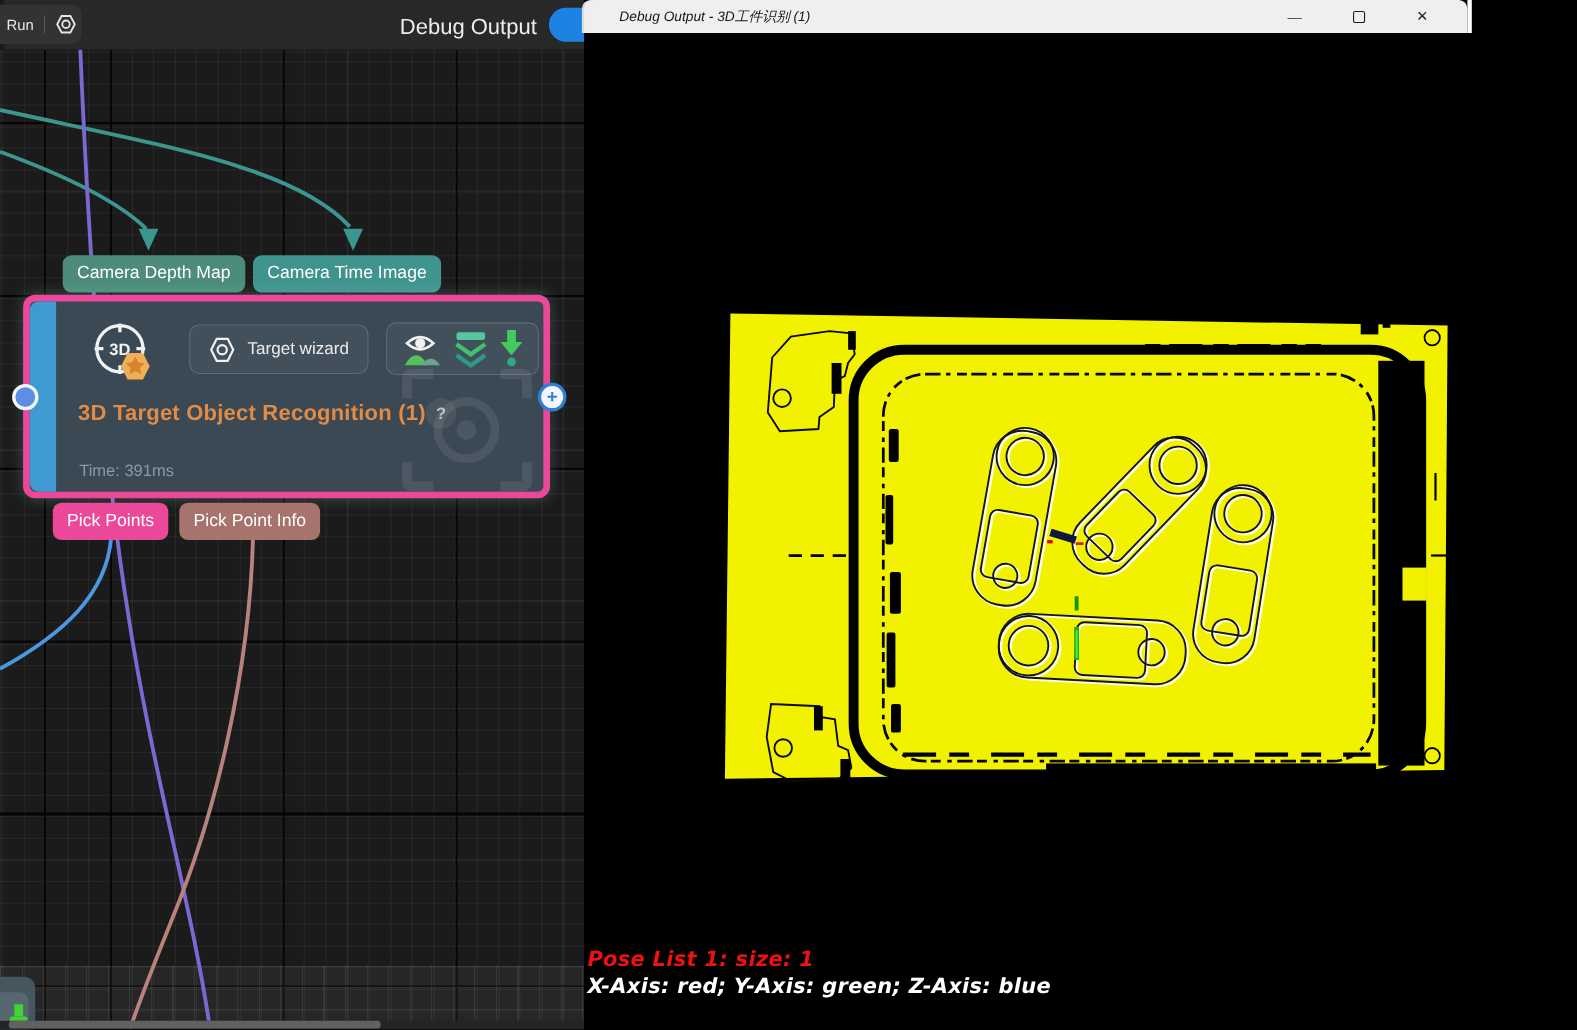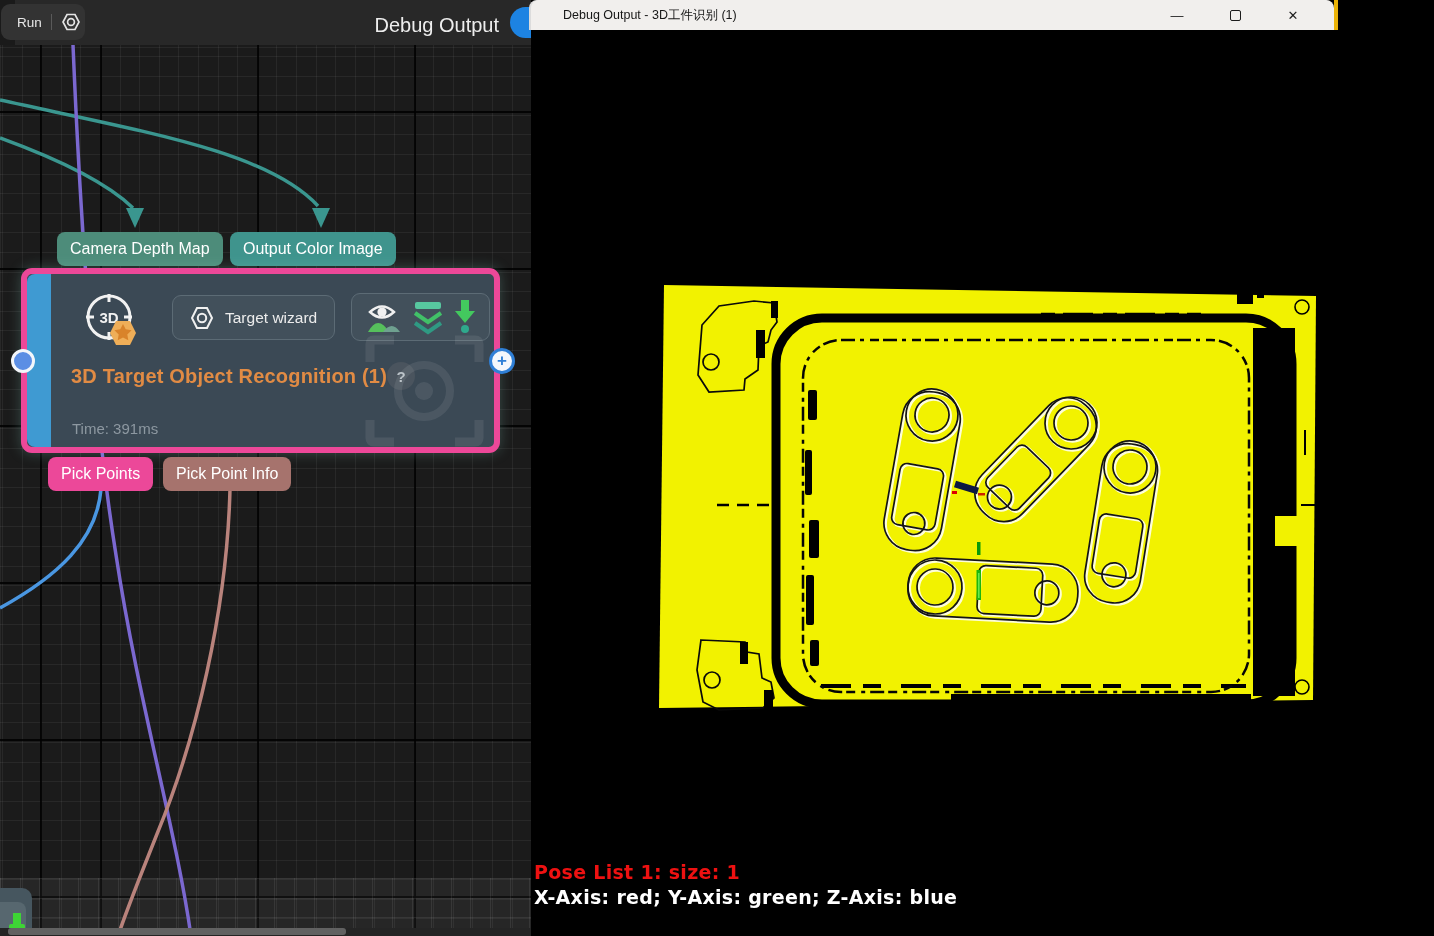--- a/index.html
+++ b/index.html
@@ -19,21 +19,21 @@
     background-position: 100px 0, 0 66px, 2px 0, 0 11px; }
   .grid-band { position:absolute; left:0; top:878px; width:531px; height:58px;
     background-color:rgba(255,255,255,.05);
     background-image:
       repeating-linear-gradient(to right, rgba(255,255,255,.08) 0 1px, transparent 1px 19.6px),
       repeating-linear-gradient(to bottom, rgba(255,255,255,.08) 0 1px, transparent 1px 19.6px);
     z-index:1; }
   .edges { position:absolute; left:0; top:0; z-index:2; }
 
   
-  .topbar { position:absolute; left:15px; top:0; width:531px; height:45px; background:#282828; z-index:6; }
+  .topbar { position:absolute; left:4px; top:0; width:531px; height:45px; background:#282828; z-index:6; }
   .run-group { position:absolute; left:-14px; top:4px; width:84px; height:36px;
     background:#333333; border-radius:9px; display:flex; align-items:center; }
   .run-label { color:#e8e8e8; font-size:13.5px; margin-left:16px; }
   .run-divider { width:1px; height:16px; background:#5a5a5a; margin:0 9px; }
   .debug-toggle-label { position:absolute; right:47px; top:14px; color:#ededed; font-size:20px;text-align:center; }
   .debug-toggle { position:absolute; left:495px; top:7px; width:52px; height:31px;
     border-radius:16px; background:#1d83e2; }
 
   
   .tag { position:absolute; height:34px; line-height:34px; padding:0 13px; border-radius:8px;
@@ -74,21 +74,21 @@
     background:#46565f; border-radius:10px; z-index:3; }
   .mini-node-inner { position:absolute; left:6px; top:14px; width:54px; height:46px;
     background:#57676f; border-radius:8px; }
   .mini-node svg { position:absolute; left:40px; top:24px; }
   .scroll-track { position:absolute; left:0; bottom:0; width:531px; height:8px; background:#242424; z-index:6; }
   .scroll-thumb { position:absolute; left:8px; bottom:1px; width:338px; height:7px;
     background:#616161; border-radius:3px; z-index:7; }
 
   
   .debug-window { position:absolute; left:531px; top:0; width:807px; height:936px; z-index:10;
-    border-right:4px solid #eab308; }
+    border-right:4px solid #ffffff;font-style:italic; }
   .dw-titlebar { position:relative; height:30px; background:#f1efed; border-radius:8px 8px 0 0;
     box-shadow:-2px 0 0 #dcdcdc; display:flex; align-items:center; }
   .dw-title { margin-left:32px; font-size:12.5px; color:#161616; }
   .dw-buttons { position:absolute; right:12px; top:0; height:30px; display:flex; }
   .dw-btn { width:58px; height:30px; display:flex; align-items:center; justify-content:center;
     color:#1c1c1c; font-size:13px; }
   .dw-max-box { width:11px; height:11px; border:1.4px solid #1c1c1c; border-radius:2px; }
   .dw-canvas { position:relative; width:899px; height:906px; background:#000; overflow:hidden;padding-left:44px; }
   .viz { position:absolute; left:0; top:0; }
   .overlay-text { position:absolute; left:3px; top:830px; font-weight:700; font-size:19px;
@@ -109,21 +109,21 @@
       <path d="M 0,100 C 150,133 268,152 318,206" stroke="#3a968f" stroke-width="3.5" fill="none"></path>
       <polygon points="312,208 330,208 321,228" fill="#3a968f"></polygon>
       <path d="M 0,138 C 55,158 106,182 133,208" stroke="#3a968f" stroke-width="3.5" fill="none"></path>
       <polygon points="126,208 144,208 135,228" fill="#3a968f"></polygon>
       <path d="M 73,45 C 82,260 96,430 116,555 C 138,700 176,830 191,936" stroke="#7b68d0" stroke-width="3.5" fill="none"></path>
       <path d="M 101,489 C 97,540 58,576 0,608" stroke="#4a97e2" stroke-width="3.5" fill="none"></path>
       <path d="M 230,489 C 227,610 196,740 157,834 C 142,872 128,906 118,936" stroke="#b9837c" stroke-width="3.5" fill="none"></path>
     </svg>
 
     <div class="tag tag-depth">Camera Depth Map</div>
-    <div class="tag tag-color">Output Color Image</div>
+    <div class="tag tag-color">Camera Time Image</div>
 
     <div class="node">
       <div class="node-stripe"></div>
 
       <svg class="node-icon" width="68" height="62">
         <circle cx="30" cy="26" r="21" stroke="#f2f2f2" stroke-width="3" fill="none"></circle>
         <line x1="30" y1="3" x2="30" y2="11" stroke="#f2f2f2" stroke-width="3"></line>
         <line x1="30" y1="41" x2="30" y2="49" stroke="#f2f2f2" stroke-width="3"></line>
         <line x1="7" y1="26" x2="15" y2="26" stroke="#f2f2f2" stroke-width="3"></line>
         <line x1="45" y1="26" x2="53" y2="26" stroke="#f2f2f2" stroke-width="3"></line>

